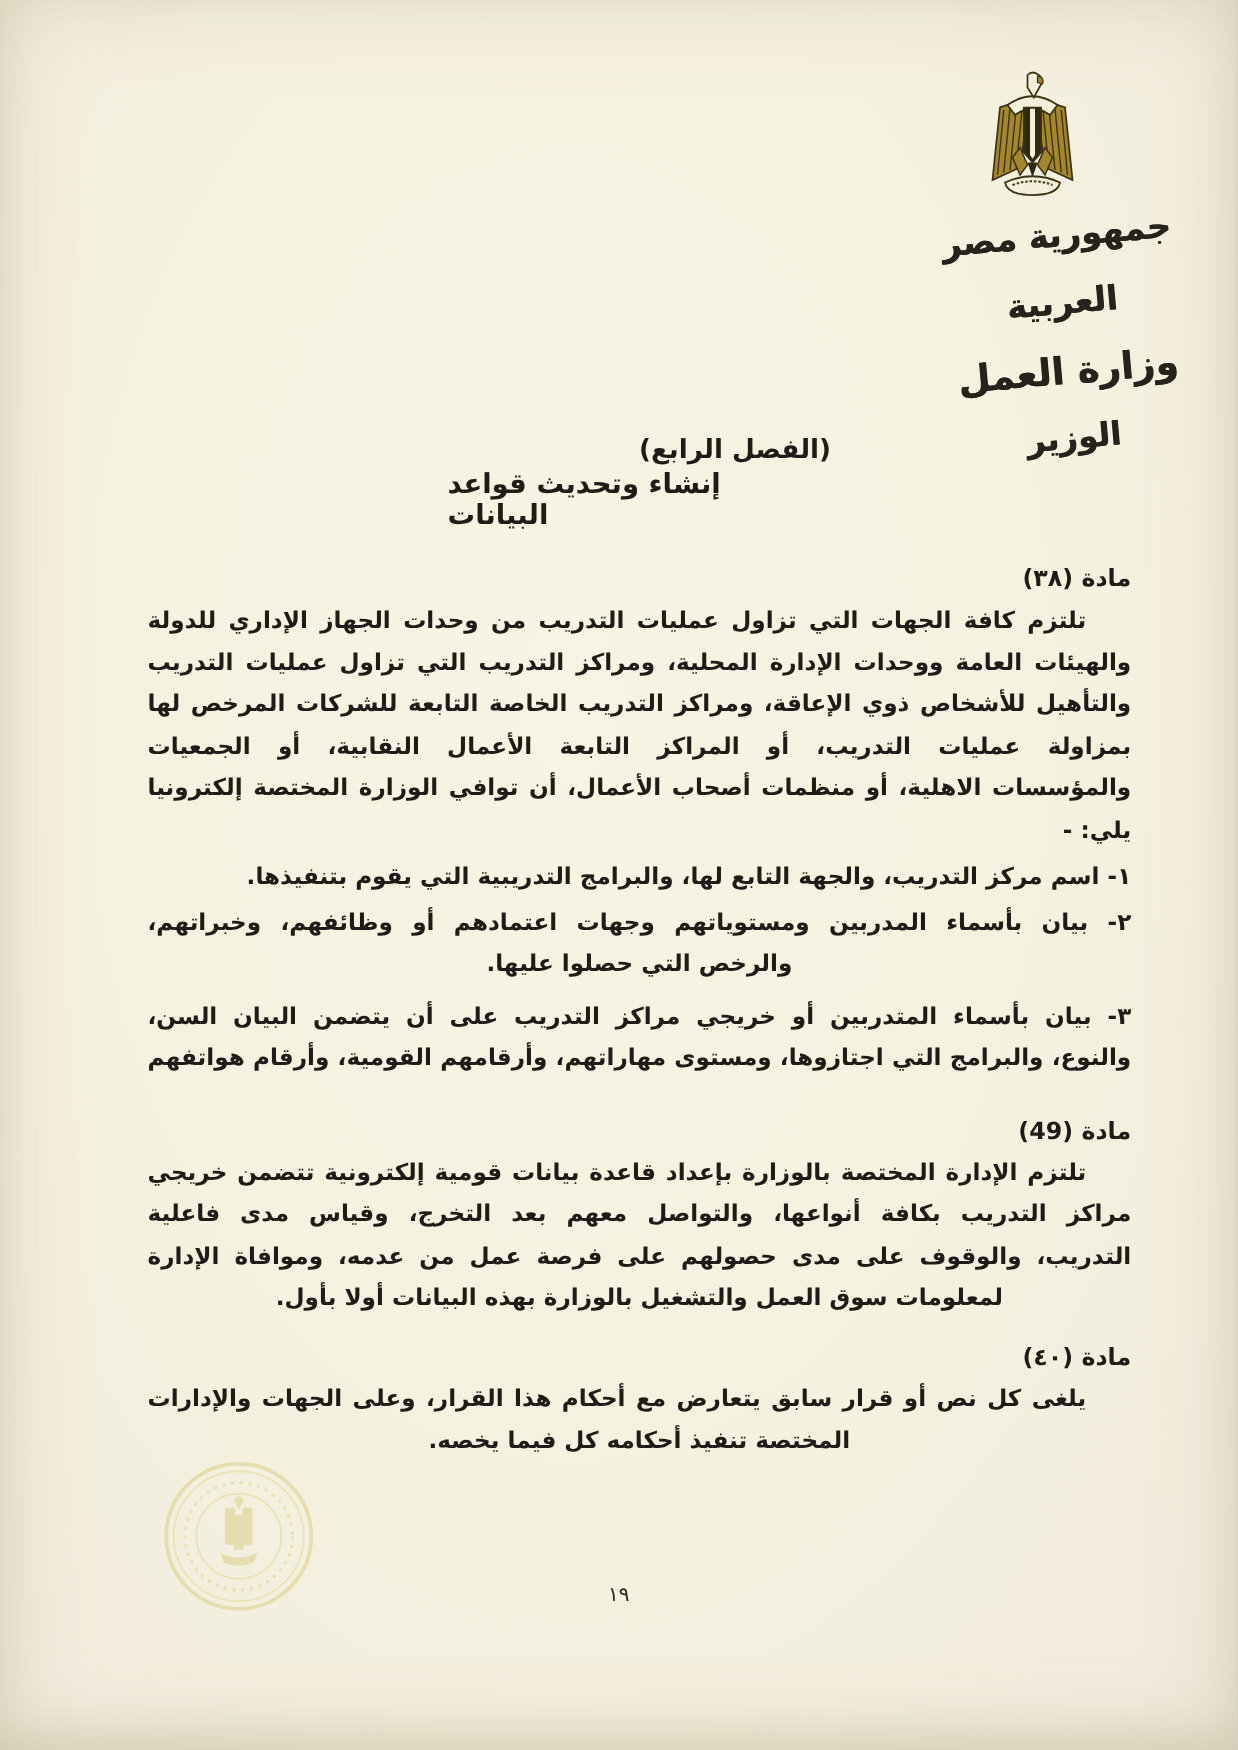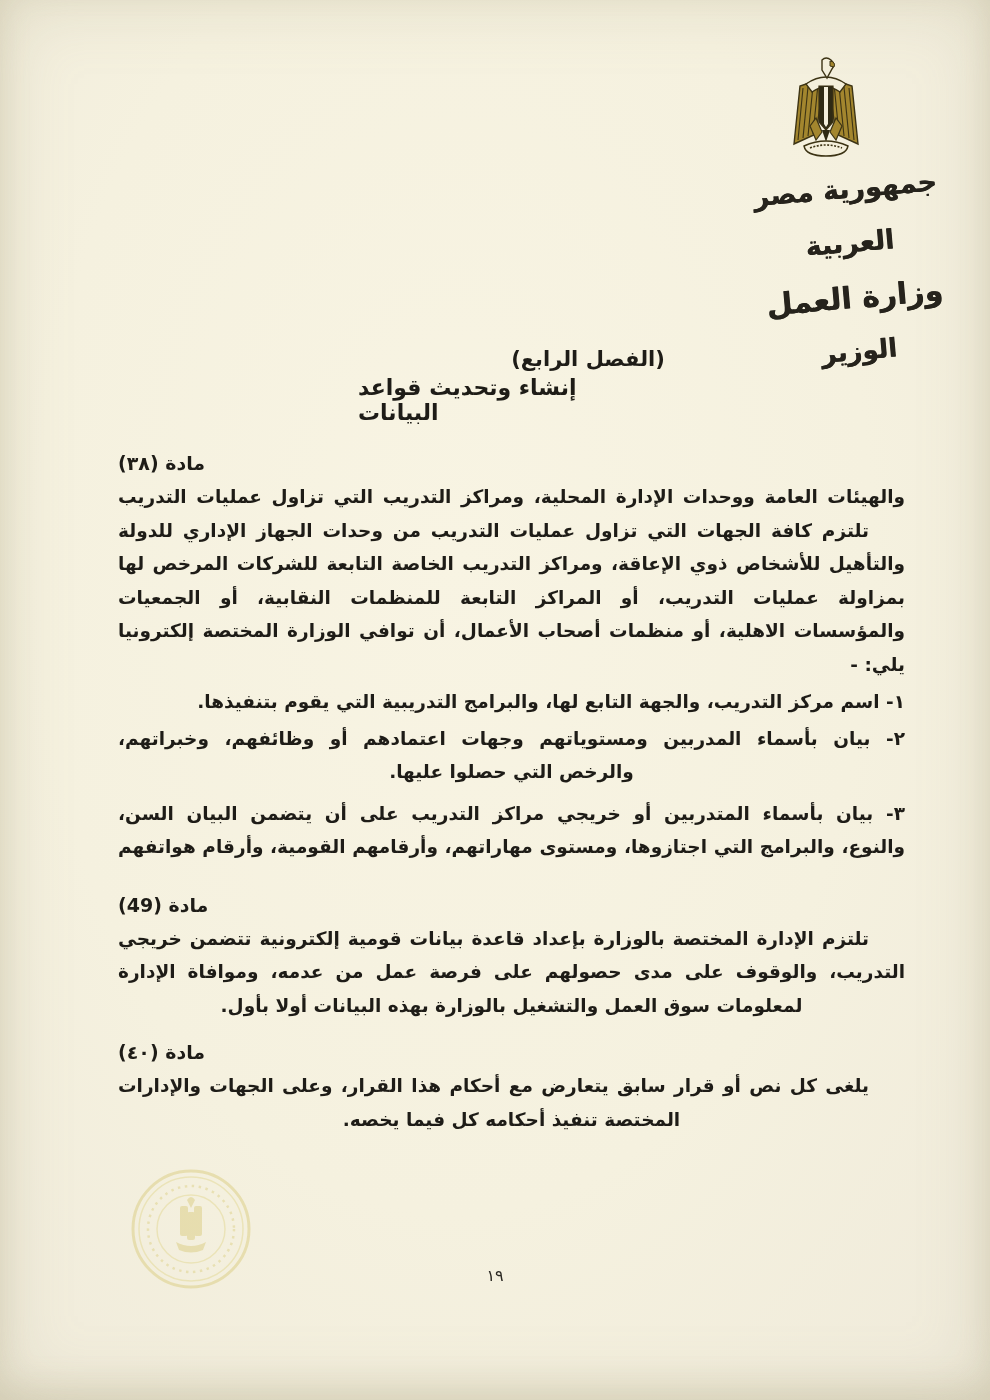--- a/index.html
+++ b/index.html
@@ -30,21 +30,21 @@
   }
   .chapter-subtitle{
     position:absolute;top:375px;left:358px;width:304px;
     text-align:left;font-size:22px;font-weight:bold;color:#1e1c17;
   }
   
   .body{
     position:absolute;top:446px;right:85px;left:118px;
     direction:rtl;font-size:18.5px;font-weight:bold;color:#1e1c17;
   }
-  .art-head{font-size:19px;font-weight:bold;text-align:left;line-height:34px;height:34px;}
+  .art-head{font-size:19px;font-weight:bold;text-align:right;line-height:34px;height:34px;}
   .ln{line-height:33.5px;height:33.5px;overflow:hidden;}
   .j  {text-align:justify;text-align-last:justify;}
   .jr {text-align:right;text-align-last:right;}
   .jc {text-align:center;text-align-last:center;}
   .indent{padding-right:36px;}
   .items{margin-top:4px;}
   .item{margin-top:2px;}
   .item + .item{margin-top:3px;}
   .item-3{margin-top:8px !important;}
   .sec-39{margin-top:24px;}
@@ -100,44 +100,45 @@
     <div class="l2">وزارة العمل</div>
     <div class="l3">الوزير</div>
   </div>
 
   <div class="chapter-title">(الفصل الرابع)</div>
   <div class="chapter-subtitle">إنشاء وتحديث قواعد البيانات</div>
 
   <div class="body">
 
     <div class="art-head">مادة (٣٨)</div>
+    <div class="ln j indent">تلتزم كافة الجهات التي تزاول عمليات التدريب من وحدات الجهاز الإداري للدولة</div>
     <div class="ln j">والهيئات العامة ووحدات الإدارة المحلية، ومراكز التدريب التي تزاول عمليات التدريب</div>
-    <div class="ln j indent">تلتزم كافة الجهات التي تزاول عمليات التدريب من وحدات الجهاز الإداري للدولة</div>
     <div class="ln j">والتأهيل للأشخاص ذوي الإعاقة، ومراكز التدريب الخاصة التابعة للشركات المرخص لها</div>
-    <div class="ln j">بمزاولة عمليات التدريب، أو المراكز التابعة للمنظمات النقابية، أو الجمعيات</div>
+    <div class="ln j">بمزاولة عمليات التدريب، أو المراكز التابعة الأعمال النقابية، أو الجمعيات</div>
     <div class="ln j">والمؤسسات الاهلية، أو منظمات أصحاب الأعمال، أن توافي الوزارة المختصة إلكترونيا بما</div>
     <div class="ln jr">يلي: -</div>
 
     <div class="items">
       <div class="item">
         <div class="ln jr"><span class="num">١-</span> <span>اسم مركز التدريب، والجهة التابع لها، والبرامج التدريبية التي يقوم بتنفيذها.</span></div>
       </div>
       <div class="item">
         <div class="ln j"><span class="num">٢-</span> <span>بيان بأسماء المدربين ومستوياتهم وجهات اعتمادهم أو وظائفهم، وخبراتهم،</span></div>
         <div class="ln jc">والرخص التي حصلوا عليها.</div>
       </div>
       <div class="item item-3">
         <div class="ln j"><span class="num">٣-</span> <span>بيان بأسماء المتدربين أو خريجي مراكز التدريب على أن يتضمن البيان السن،</span></div>
         <div class="ln j">والنوع، والبرامج التي اجتازوها، ومستوى مهاراتهم، وأرقامهم القومية، وأرقام هواتفهم</div>
       </div>
     </div>
 
     <div class="sec-39">
       <div class="art-head">مادة (49)</div>
       <div class="ln j indent">تلتزم الإدارة المختصة بالوزارة بإعداد قاعدة بيانات قومية إلكترونية تتضمن خريجي</div>
+      <div class="ln j">مراكز التدريب بكافة أنواعها، والتواصل معهم بعد التخرج، وقياس مدى فاعلية</div>
       <div class="ln j">التدريب، والوقوف على مدى حصولهم على فرصة عمل من عدمه، وموافاة الإدارة المركزية</div>
       <div class="ln jc">لمعلومات سوق العمل والتشغيل بالوزارة بهذه البيانات أولا بأول.</div>
     </div>
 
     <div class="sec-40">
       <div class="art-head">مادة (٤٠)</div>
       <div class="ln j indent">يلغى كل نص أو قرار سابق يتعارض مع أحكام هذا القرار، وعلى الجهات والإدارات</div>
       <div class="ln jc">المختصة تنفيذ أحكامه كل فيما يخصه.</div>
     </div>
 

